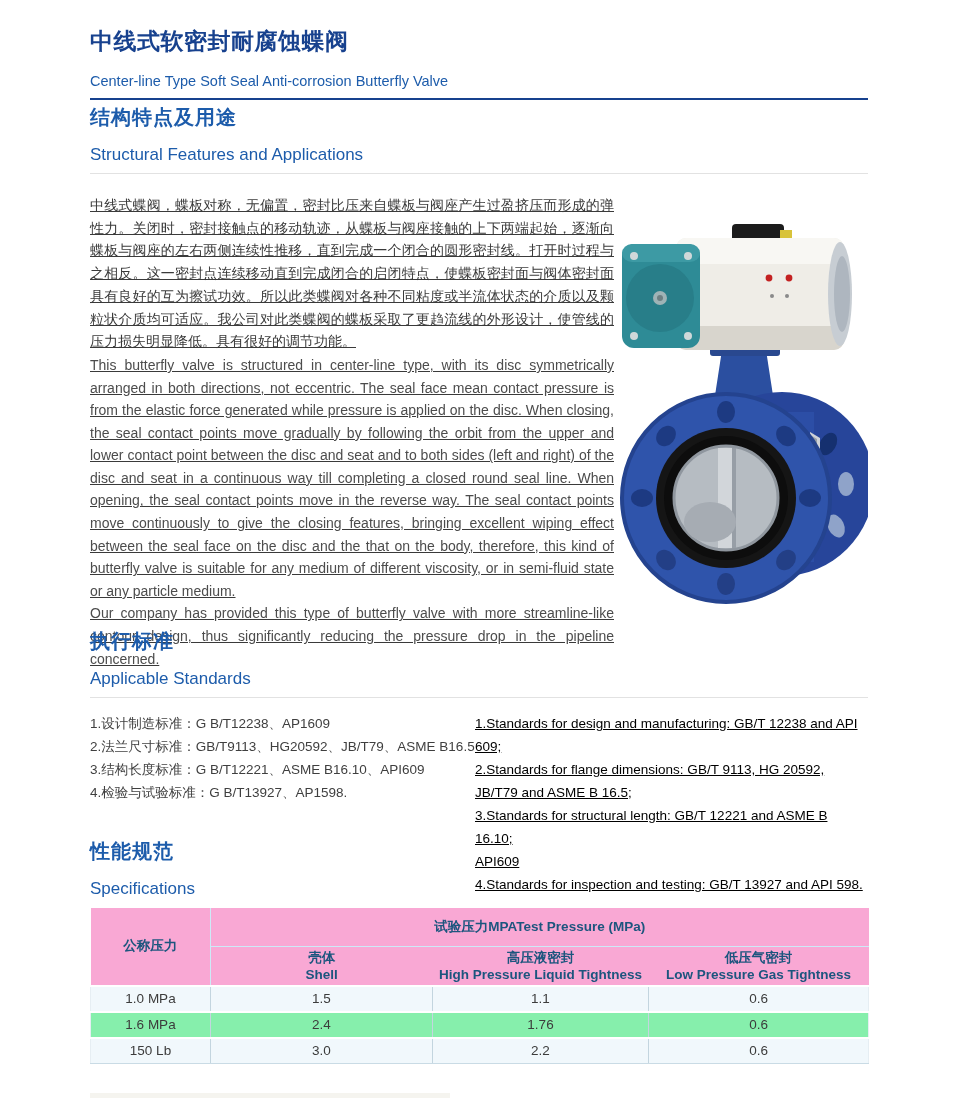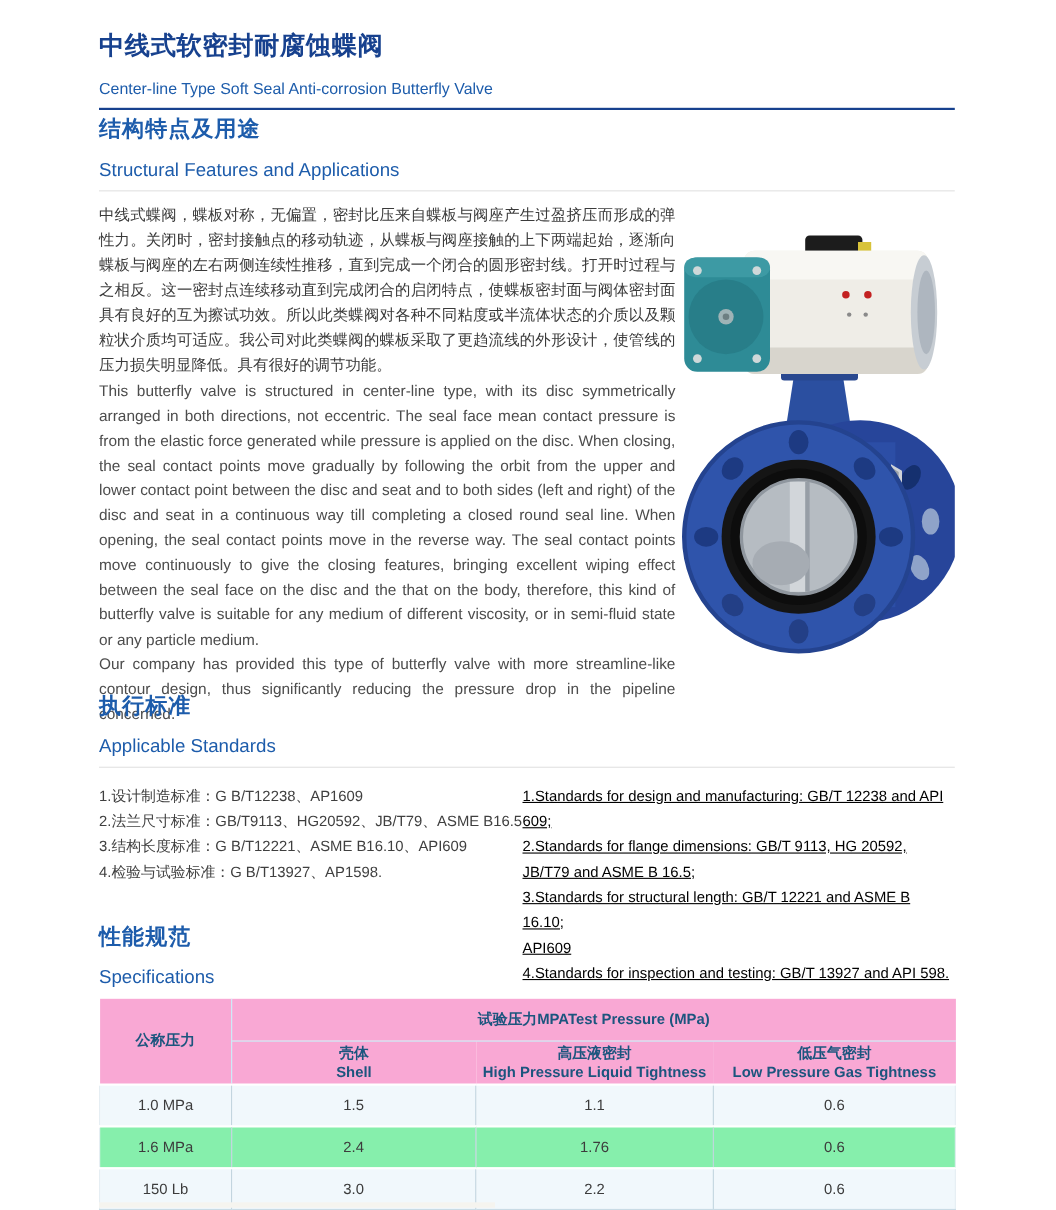--- a/index.html
+++ b/index.html
@@ -20,21 +20,21 @@
   .title-en { font-size: 14.5px; color: #1d5cab; margin-top: 16px; }
   .title-rule { margin-top: 9px; border-bottom: 2px solid #17418e; }
 
   
   .section-head .sec-zh { font-size: 20px; font-weight: bold; color: #1d5cab; letter-spacing: 1px; }
   .section-head .sec-en { font-size: 17px; color: #1d5cab; margin-top: 14px; }
   .section-head .sec-rule { margin-top: 8px; border-bottom: 1px solid #e2e2e2; }
 
   
   .features { top: 104px; }
-  .features-body { display: flex; margin-top: 10px; }
+  .features-body { display: flex; margin-top: 20px; text-decoration: underline; }
   .features-text { width: 524px; }
   .para-zh { font-size: 14px; line-height: 22.7px; text-align: justify; color: #3a3a3a; }
   .para-en { font-size: 14px; line-height: 22.6px; text-align: justify; color: #4c4c4c; margin-top: 1px; }
   .para-en + .para-en { margin-top: 0; }
   .features-image { width: 254px; margin-left: 0; padding-top: 28px; }
 
   
   .standards { top: 628px; }
   .standards-cols { display: flex; margin-top: 14px; }
   .standards-left { width: 385px; }
@@ -50,21 +50,21 @@
   .spec-table col.c3 { width: 216px; }
   .spec-table col.c4 { width: 220px; }
   .spec-table th {
     background: #f9a8d4; color: #1c557e; font-weight: bold;
     font-size: 13.5px; text-align: center; vertical-align: middle;
   }
   .spec-table .group-th { height: 38px; border-bottom: 1px solid #cdeaf7; }
   .spec-table .sub-th { height: 37px; line-height: 17px; padding: 2px 4px; margin-left: 16px; }
   .spec-table .corner-th { border-right: 1px solid #cdeaf7; }
   .spec-table td {
-    height: 38px; text-align: center; font-size: 13.5px; color: #3c3c3c;
+    height: 26px; text-align: center; font-size: 13.5px; color: #3c3c3c;
     border-top: 2px solid #ffffff; border-right: 1px solid #c3d5df;
   }
   .spec-table td:last-child { border-right: 1px solid #e6eef3; }
   .spec-table td:first-child { border-left: 1px solid #e6eef3; }
   .spec-table tr.row-a td { background: #f1f8fc; }
   .spec-table tr.row-b td { background: #86efac; }
   .spec-table tbody tr:last-child td { border-bottom: 1px solid #c9dbe5; }
   .sub-th .th-zh, .sub-th .th-en { display: block; }
 
   

